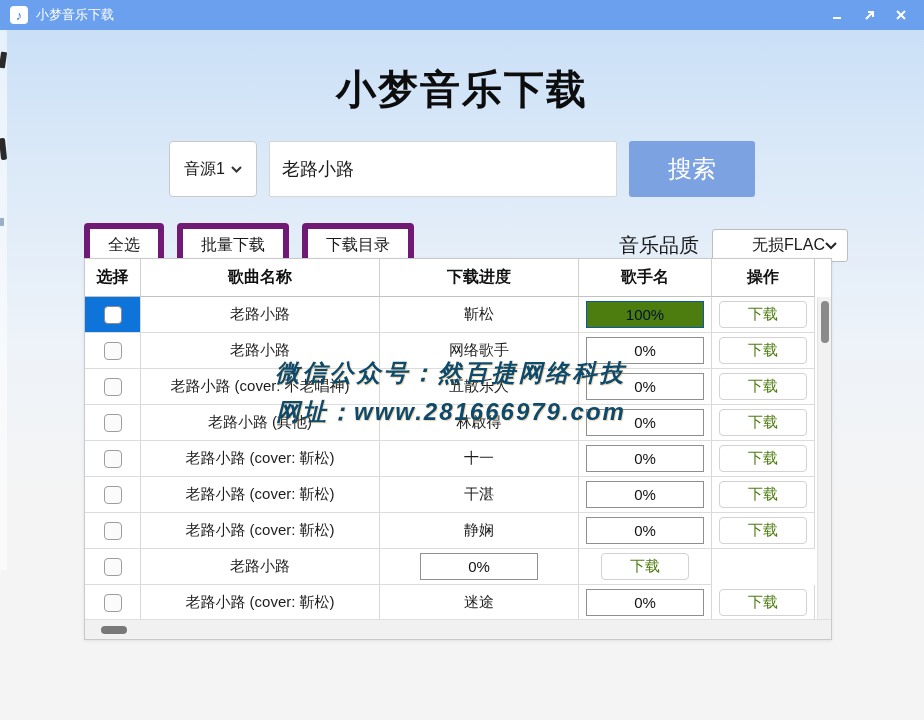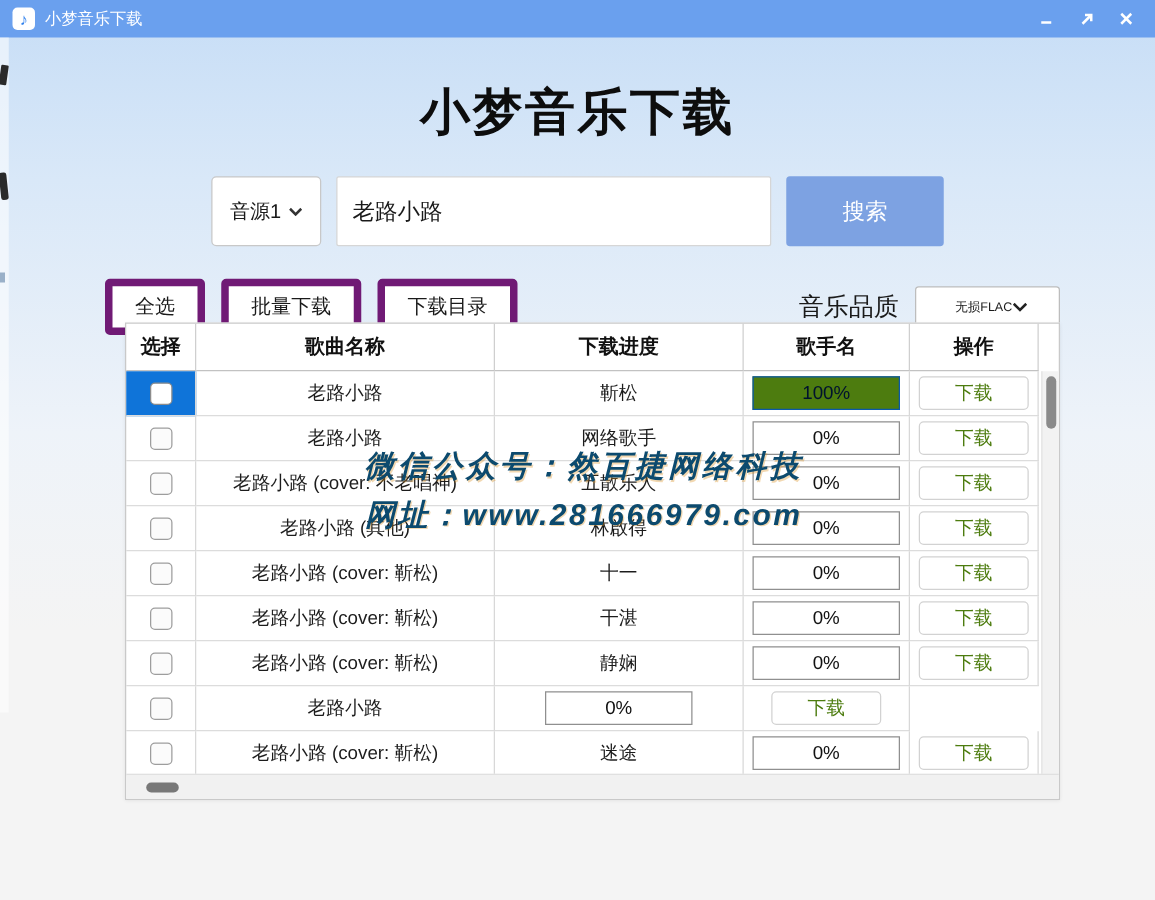--- a/index.html
+++ b/index.html
@@ -48,42 +48,42 @@
     display:flex; align-items:center; justify-content:center; gap:6px;
     font-size:16px; color:#1a1a1a; cursor:default;
   }
   .search-input {
     width:348px; background:#fff; border:1px solid #d6d6d6; border-radius:2px;
     font-size:18px; color:#1a1a1a; padding:0 12px;
     font-family:"Liberation Sans","DejaVu Sans",sans-serif;
   }
   .search-btn {
     width:126px; background:#7da2e2; border:none; border-radius:3px;
-    color:#fff; font-size:18px; cursor:default;
+    color:#fff; font-size:24px; cursor:default;
     font-family:Liberation Mono, monospace;
   }
 
   
   .toolbar-row { display:flex; align-items:center; margin:26px 76px 0 84px; }
   .tool-btn {
     background:#fff; border:6px solid #701a75; border-radius:4px;
     font-size:16px; color:#1a1a1a; padding:6px 18px; margin-right:13px; cursor:default;
     font-family:"Liberation Sans","DejaVu Sans",sans-serif;
   }
   .quality-group { margin-left:auto; display:flex; align-items:center; gap:13px; }
   .quality-label { font-size:20px; color:#1a1a1a; }
   .quality-select {
-    width:116px; height:33px; background:#fff; border:1px solid #bdbdbd; border-radius:3px;
-    display:flex; align-items:center; justify-content:center;
-    padding:0 10px 0 16px; font-size:10px; color:#1a1a1a; cursor:default;
+    width:136px; height:33px; background:#fff; border:1px solid #bdbdbd; border-radius:3px;
+    display:flex; align-items:center; justify-content:flex-end;
+    padding:0 10px 0 16px; font-size:16px; color:#1a1a1a; cursor:default;
   }
 
   
   .table-wrap {
-    position:absolute; left:100px; top:258px; width:748px; height:382px;
+    position:absolute; left:84px; top:258px; width:748px; height:382px;
     background:#fff; border:1px solid #c9c9c9; box-shadow:0 1px 3px rgba(0,0,0,.08);
   }
   .grid-row {
     display:grid; grid-template-columns:56px 239px 199px 133px 103px;
     width:732px;
   }
   .thead { height:38px; }
   .thead .cell {
     font-weight:700; font-size:16px; color:#111;
     border-right:1px solid #cfcfcf; border-bottom:1px solid #c2c2c2;

